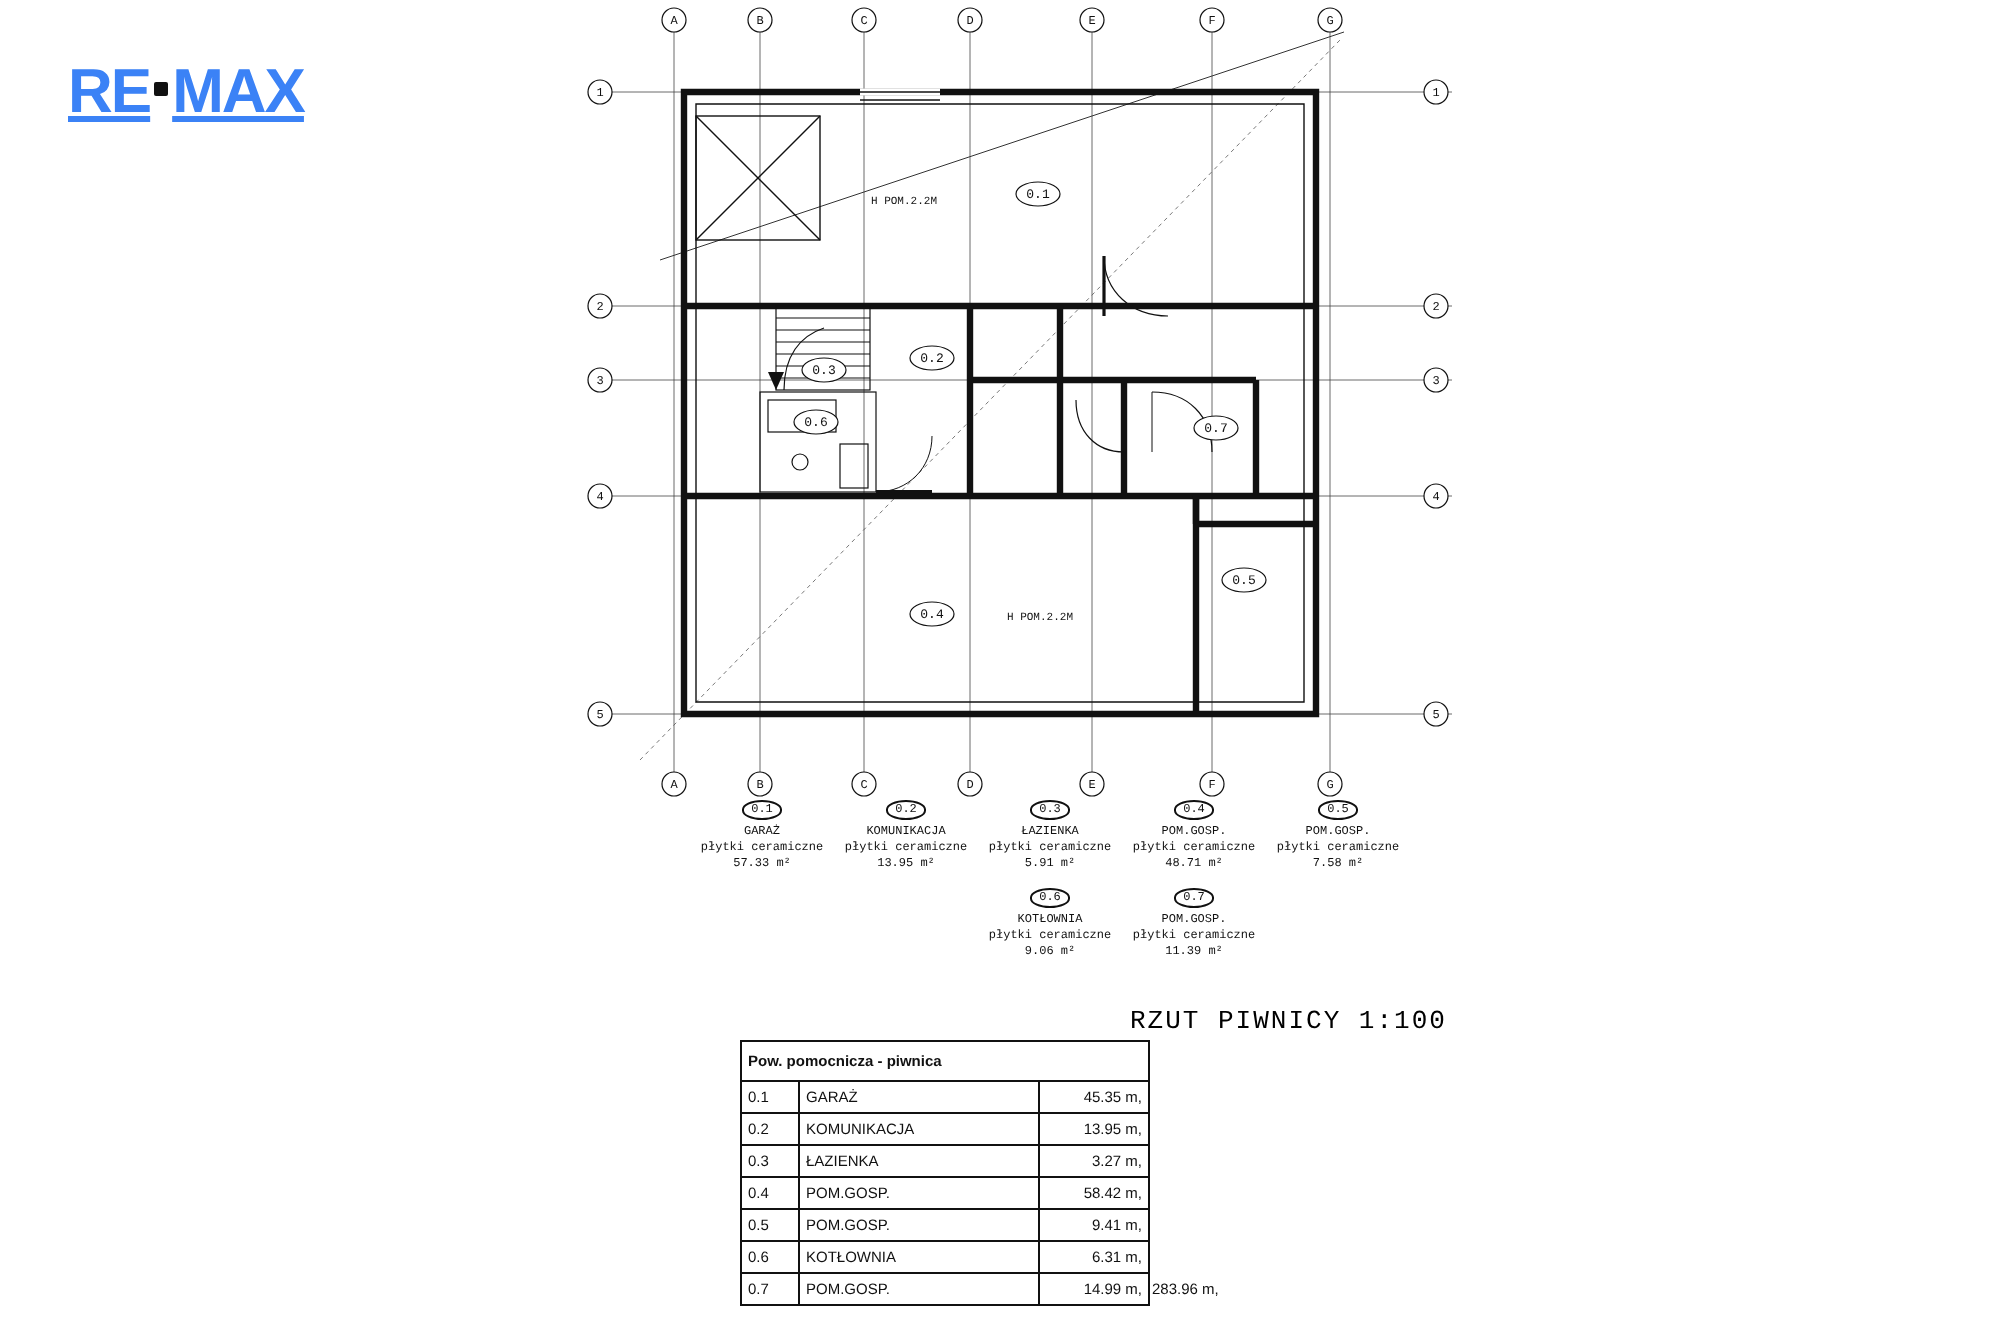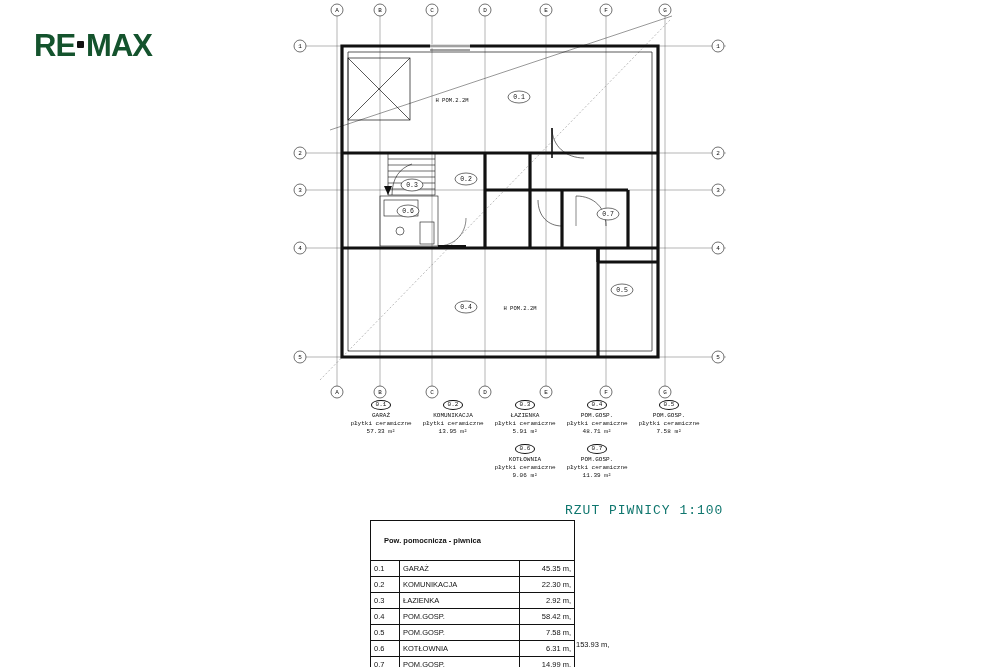--- a/index.html
+++ b/index.html
@@ -8,21 +8,22 @@
     background:#ffffff;
     font-family:"Liberation Sans", sans-serif;
     color:#111;
     position:relative;
     overflow:hidden;
   }
   .logo {
     position:absolute; left:34px; top:28px;
     font-family:"Liberation Sans", sans-serif;
     font-weight:bold; font-size:31px; letter-spacing:-1px;
-    color:#14532d;
+    color:#3b82f6;
+    text-decoration:underline;
   }
   .logo .dot {
     display:inline-block; width:7px; height:7px; background:#111;
     border-radius:1px; margin:0 2px 6px 2px; vertical-align:middle;
   }
 
   
   #plan { position:absolute; left:280px; top:0px; width:460px; height:400px; }
   #plan svg { display:block; }
 
@@ -34,31 +35,31 @@
   .legend-item .circ {
     display:inline-block; border:1px solid #111; border-radius:50%;
     padding:0px 4px; font-size:6px; line-height:8px; margin-bottom:2px;
   }
   .legend-item .nm { letter-spacing:0px; }
   .legend-row2 { margin-top:8px; margin-left:144px; }
 
   .title {
     position:absolute; left:565px; top:503px;
     font-family:"Liberation Mono", monospace;
-    font-size:13px; letter-spacing:1px; color:#0f766e;
+    font-size:13px; letter-spacing:1px; color:#000000;
   }
 
   
   table.area {
     position:absolute; left:370px; top:520px; width:205px;
     border-collapse:collapse; font-size:7.5px;
     font-family:"Liberation Sans", sans-serif;
   }
   table.area td, table.area th { border:1px solid #111; padding:1px 3px; height:13px; }
-  table.area thead th { text-align:left; font-weight:bold; font-size:7.5px; padding:13px;margin-left:14px; }
+  table.area thead th { text-align:left; font-weight:bold; font-size:7.5px; padding:3px;margin-left:14px; }
   td.c-id { width:22px; }
   td.c-nm { }
   td.c-va { text-align:right; width:48px; }
   .sumcell {
     position:absolute; left:576px; top:640px;
     font-size:7.5px; font-family:"Liberation Sans", sans-serif;
   }
 </style>
 </head>
 <body>
@@ -291,42 +292,42 @@
   </thead>
   <tbody>
     <tr>
       <td class="c-id">0.1</td>
       <td class="c-nm">GARAŻ</td>
       <td class="c-va">45.35 m,</td>
     </tr>
     <tr>
       <td class="c-id">0.2</td>
       <td class="c-nm">KOMUNIKACJA</td>
-      <td class="c-va">22.30 m,</td>
+      <td class="c-va">13.95 m,</td>
     </tr>
     <tr>
       <td class="c-id">0.3</td>
       <td class="c-nm">ŁAZIENKA</td>
-      <td class="c-va">2.92 m,</td>
+      <td class="c-va">3.27 m,</td>
     </tr>
     <tr>
       <td class="c-id">0.4</td>
       <td class="c-nm">POM.GOSP.</td>
       <td class="c-va">58.42 m,</td>
     </tr>
     <tr>
       <td class="c-id">0.5</td>
       <td class="c-nm">POM.GOSP.</td>
-      <td class="c-va">7.58 m,</td>
+      <td class="c-va">9.41 m,</td>
     </tr>
     <tr>
       <td class="c-id">0.6</td>
       <td class="c-nm">KOTŁOWNIA</td>
       <td class="c-va">6.31 m,</td>
     </tr>
     <tr>
       <td class="c-id">0.7</td>
       <td class="c-nm">POM.GOSP.</td>
       <td class="c-va">14.99 m,</td>
     </tr>
   </tbody>
 </table>
-<div class="sumcell">153.93 m,</div>
+<div class="sumcell">283.96 m,</div>
 
 </body></html>

